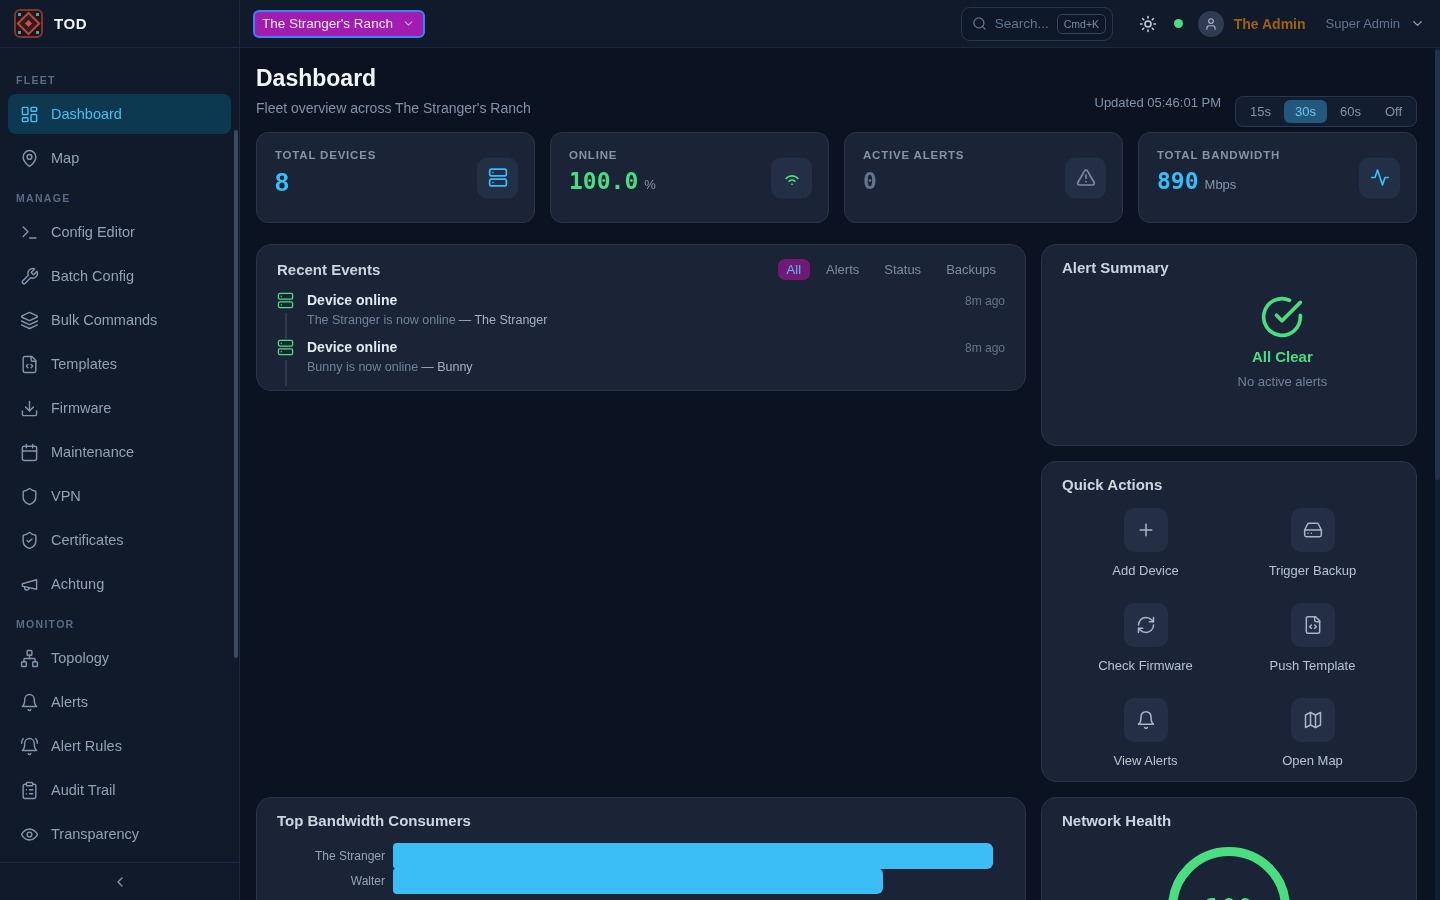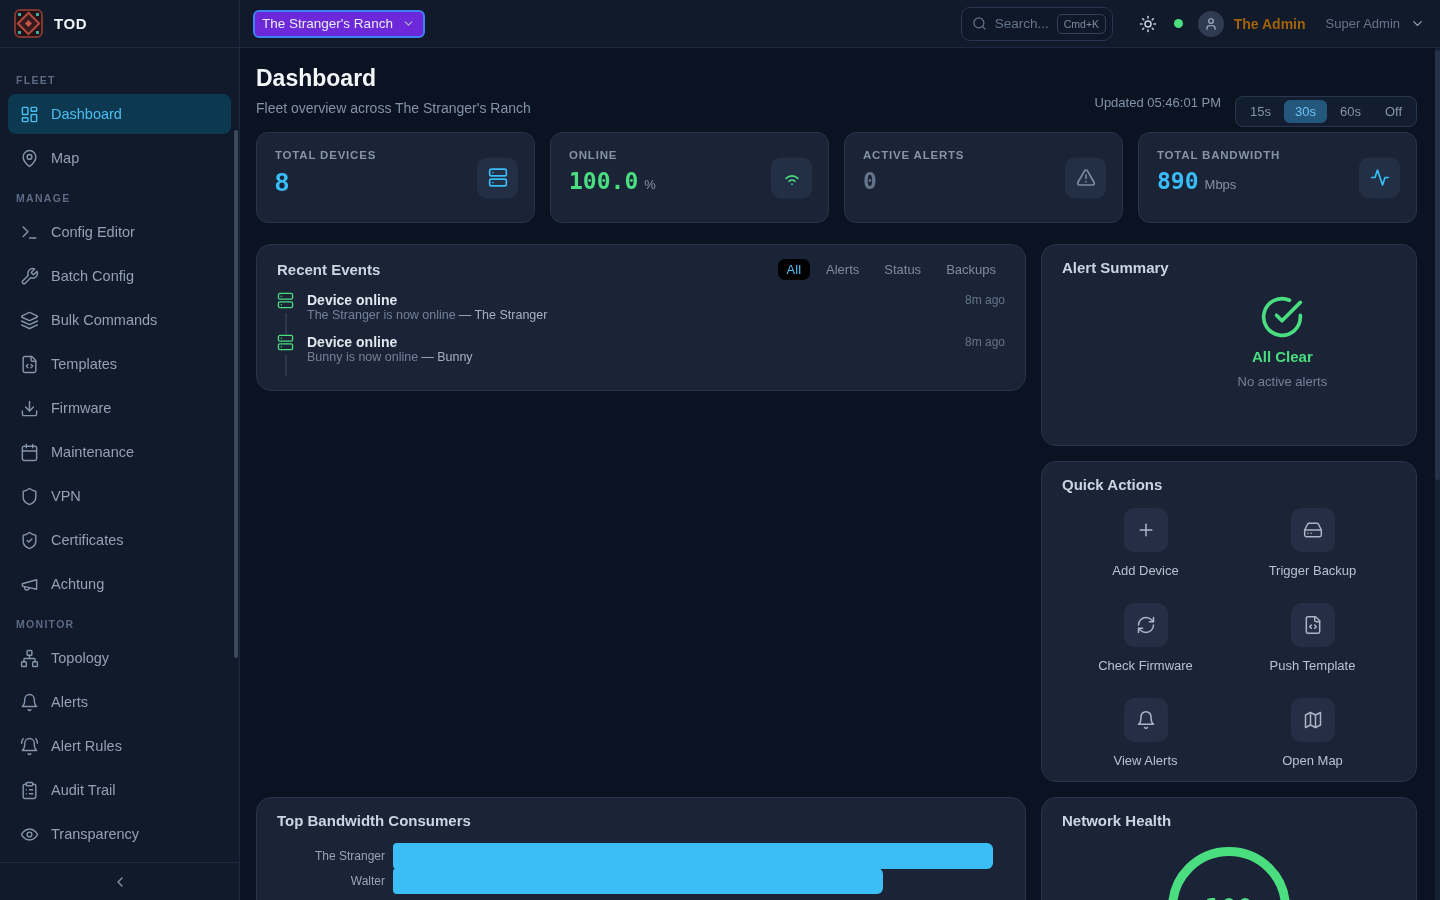--- a/index.html
+++ b/index.html
@@ -36,21 +36,21 @@
   .sidebar-scrollthumb { position:absolute; right:1px; top:82px; width:4px; height:528px;
     background:#3c4a60; border-radius:2px; }
   .collapse-row { flex:0 0 auto; height:38px; border-top:1px solid #1d2940;
     display:flex; align-items:center; justify-content:center; color:#8793a7; cursor:pointer; }
   .collapse-row svg { width:16px; height:16px; }
 
   
   .topbar { position:absolute; left:240px; top:0; right:0; height:48px; background:#101a2b;
     border-bottom:1px solid #1d2940; display:flex; align-items:center; padding:0 15px 0 13px; }
   .site-select { display:flex; align-items:center; gap:9px; height:28px; padding:0 8px 0 7px;
-    background:#6d28d9; border:2px solid #3b82f6; border-radius:6px; font-size:13.5px;
+    background:#a21caf; border:2px solid #3b82f6; border-radius:6px; font-size:13.5px;
     color:#e8edf5; cursor:pointer; }
   .site-select svg { width:13px; height:13px; color:#aab6c6; }
   .topbar-right { margin-left:auto; display:flex; align-items:center; }
   .search-pill { display:flex; align-items:center; gap:8px; height:34px; width:152px;
     border:1px solid #27374f; border-radius:9px; padding:0 7px 0 10px; color:#64748b;
     background:#0e1828; cursor:pointer; }
   .search-pill .sicon svg { width:15px; height:15px; }
   .search-text { font-size:13.5px; flex:1; }
   .kbd { font-size:10.5px; border:1px solid #33435c; border-radius:5px; padding:3px 6px; color:#7b89a0; }
   .sun-btn { margin-left:26px; color:#cbd5e1; cursor:pointer; }
@@ -93,30 +93,30 @@
   .grid { display:flex; gap:15px; margin-top:21px; align-items:flex-start; }
   .col-left { width:770px; display:flex; flex-direction:column; }
   .col-right { width:376px; display:flex; flex-direction:column; gap:15px; }
   .panel { background:#1a2436; border:1px solid #27344a; border-radius:15px; }
   .panel-title { font-size:15px; font-weight:600; color:#cbd5e1; }
 
   .re-panel { height:147px; padding:14px 20px; }
   .re-head { display:flex; align-items:center; justify-content:space-between; }
   .re-tabs { display:flex; align-items:center; gap:7px; }
   .re-tab { font-size:13px; color:#7d8ba0; padding:3px 9px; border-radius:7px; cursor:pointer; }
-  .re-tab.active { background:#000000; color:#54bdf2; }
+  .re-tab.active { background:#701a75; color:#54bdf2; }
   .event-row { display:flex; margin-top:12px; position:relative; }
   .ev-iconcol { width:18px; margin-right:12px; color:#4ade80; position:relative; z-index:1; }
   .ev-iconcol svg { width:17px; height:17px; }
   .ev-line { position:absolute; left:8px; top:21px; bottom:-12px; width:1.5px; background:#2a3850; }
   .ev-body { flex:1; }
-  .ev-title-row { display:flex; justify-content:space-between; align-items:center; }
+  .ev-title-row { display:flex; justify-content:space-between; align-items:flex-end; }
   .ev-title { font-size:14px; font-weight:600; color:#e2e8f0; }
   .ev-time { font-size:12px; color:#64748b; }
-  .ev-desc { font-size:12.5px; color:#72809a; }
+  .ev-desc { font-size:12.5px; color:#72809a; margin-top:5px; }
   .ev-device { color:#a5b1c2; margin-left:3px; }
 
   .tb-panel { height:240px; padding:14px 20px; margin-top:406px; }
   .tb-rows { margin-top:15px; display:flex; flex-direction:column; gap:3px; }
   .tb-row { display:flex; align-items:center; height:22px; }
   .tb-label { width:108px; text-align:right; font-size:12px; color:#97a3b6; margin-right:8px; flex:0 0 auto; }
   .tb-bar-wrap { flex:1; height:26px; }
   .tb-bar { height:26px; background:#3bbdf5; border-radius:4px 6px 6px 4px; }
 
   .alert-panel { height:202px; padding:14px 20px; display:flex; flex-direction:row; }

